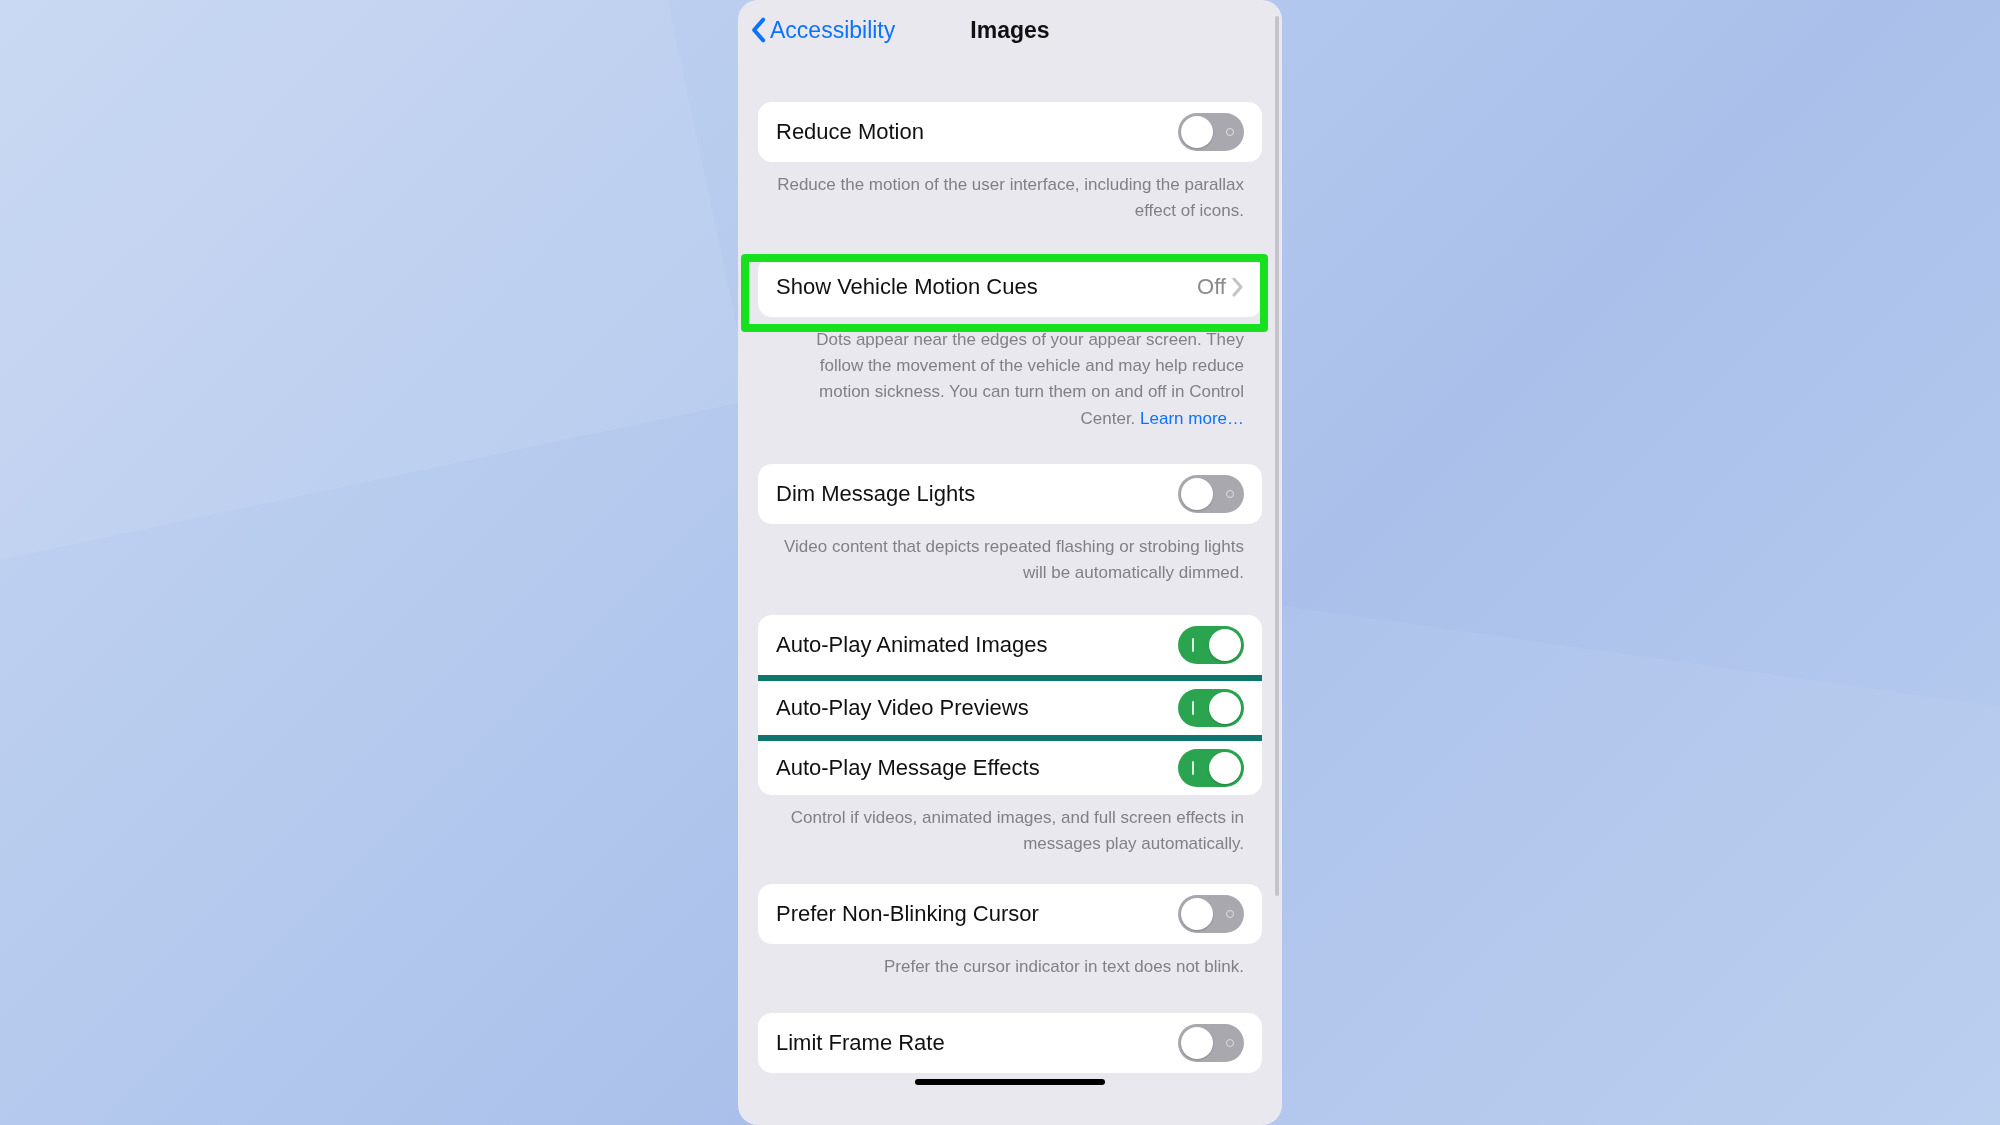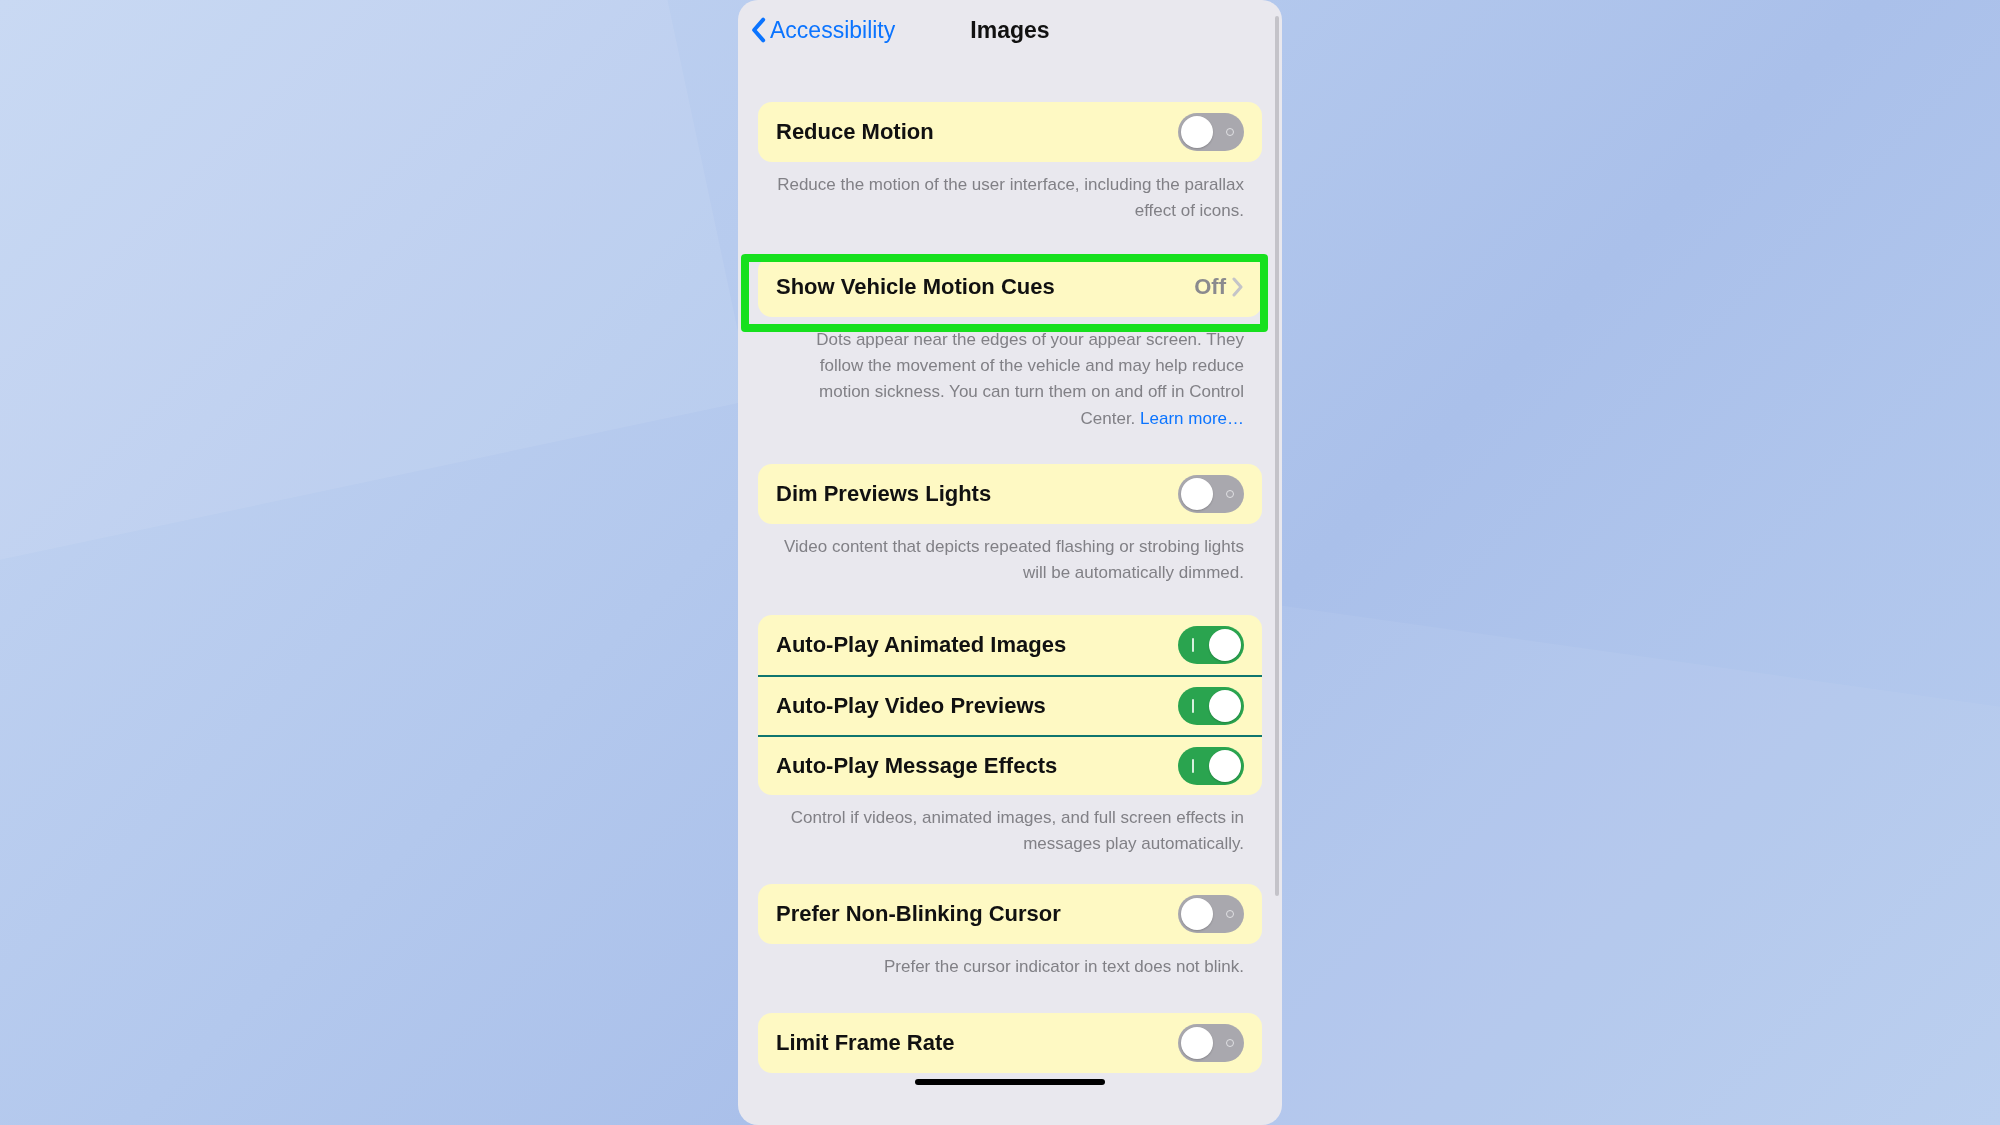--- a/index.html
+++ b/index.html
@@ -56,32 +56,31 @@
     font-size: 23px;
     font-weight: 600;
     color: #111;
     pointer-events: none;
   }
   
   .group {
     margin: 20px 20px 0 20px;
   }
   .card {
-    background: #fef9c3;
+    background: #ffffff;
     border-radius: 14px;
     overflow: hidden;
-    font-weight: bold;
   }
   .row {
     display: flex;
     align-items: center;
     padding: 0 18px;
     min-height: 60px;
   }
-  .row + .row { border-top: 2px solid #0f766e; }
+  .row + .row { border-top: 6px solid #0f766e; }
   .row-label {
     font-size: 22px;
     color: #111;
     flex: 1;
   }
   .row-value {
     font-size: 22px;
     color: #8a8a8e;
     margin-right: 6px;
   }
@@ -180,21 +179,21 @@
       </div>
     </div>
     <div class="footer">
       <span>Dots appear near the edges of your appear screen. They follow the movement of the vehicle and may help reduce motion sickness. You can turn them on and off in Control Center. </span><a href="#">Learn more…</a>
     </div>
   </div>
 
   <div class="group" style="margin-top:32px">
     <div class="card">
       <div class="row">
-        <span class="row-label">Dim Previews Lights</span>
+        <span class="row-label">Dim Message Lights</span>
         <div class="switch off">
             <span class="tick"></span>
           </div>
       </div>
     </div>
     <div class="footer">Video content that depicts repeated flashing or strobing lights will be automatically dimmed.</div>
   </div>
 
   <div class="group" style="margin-top:28px">
     <div class="card">

